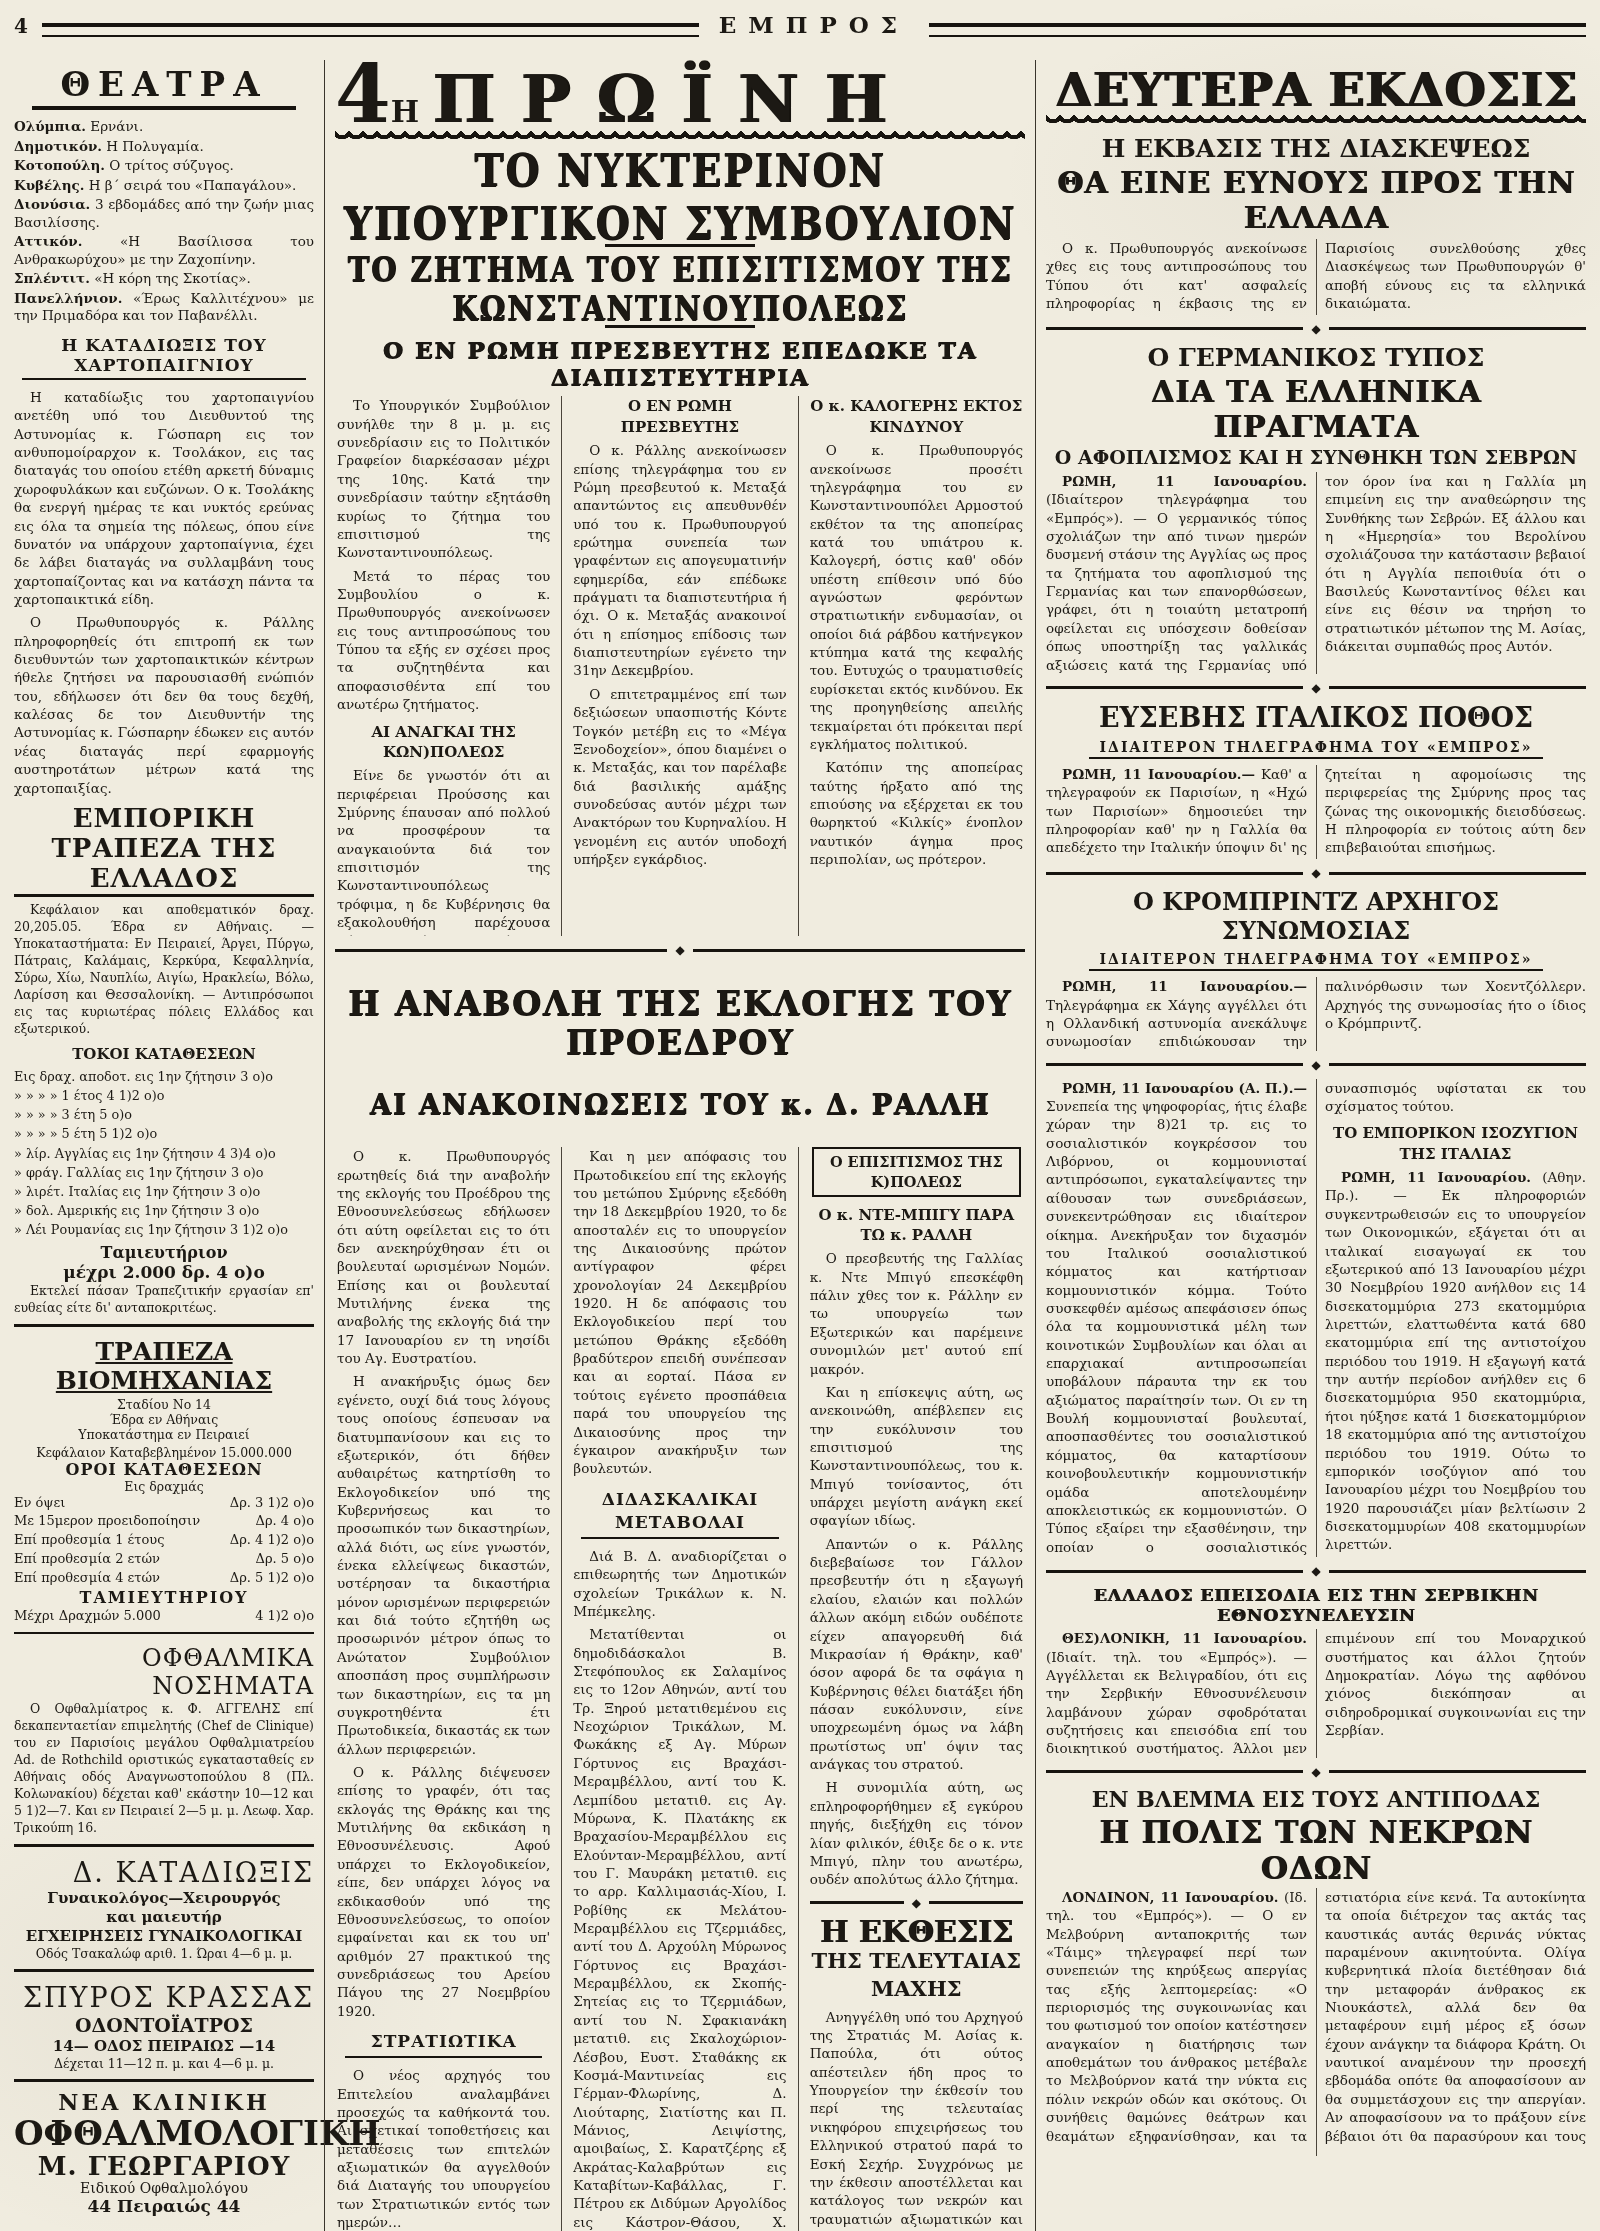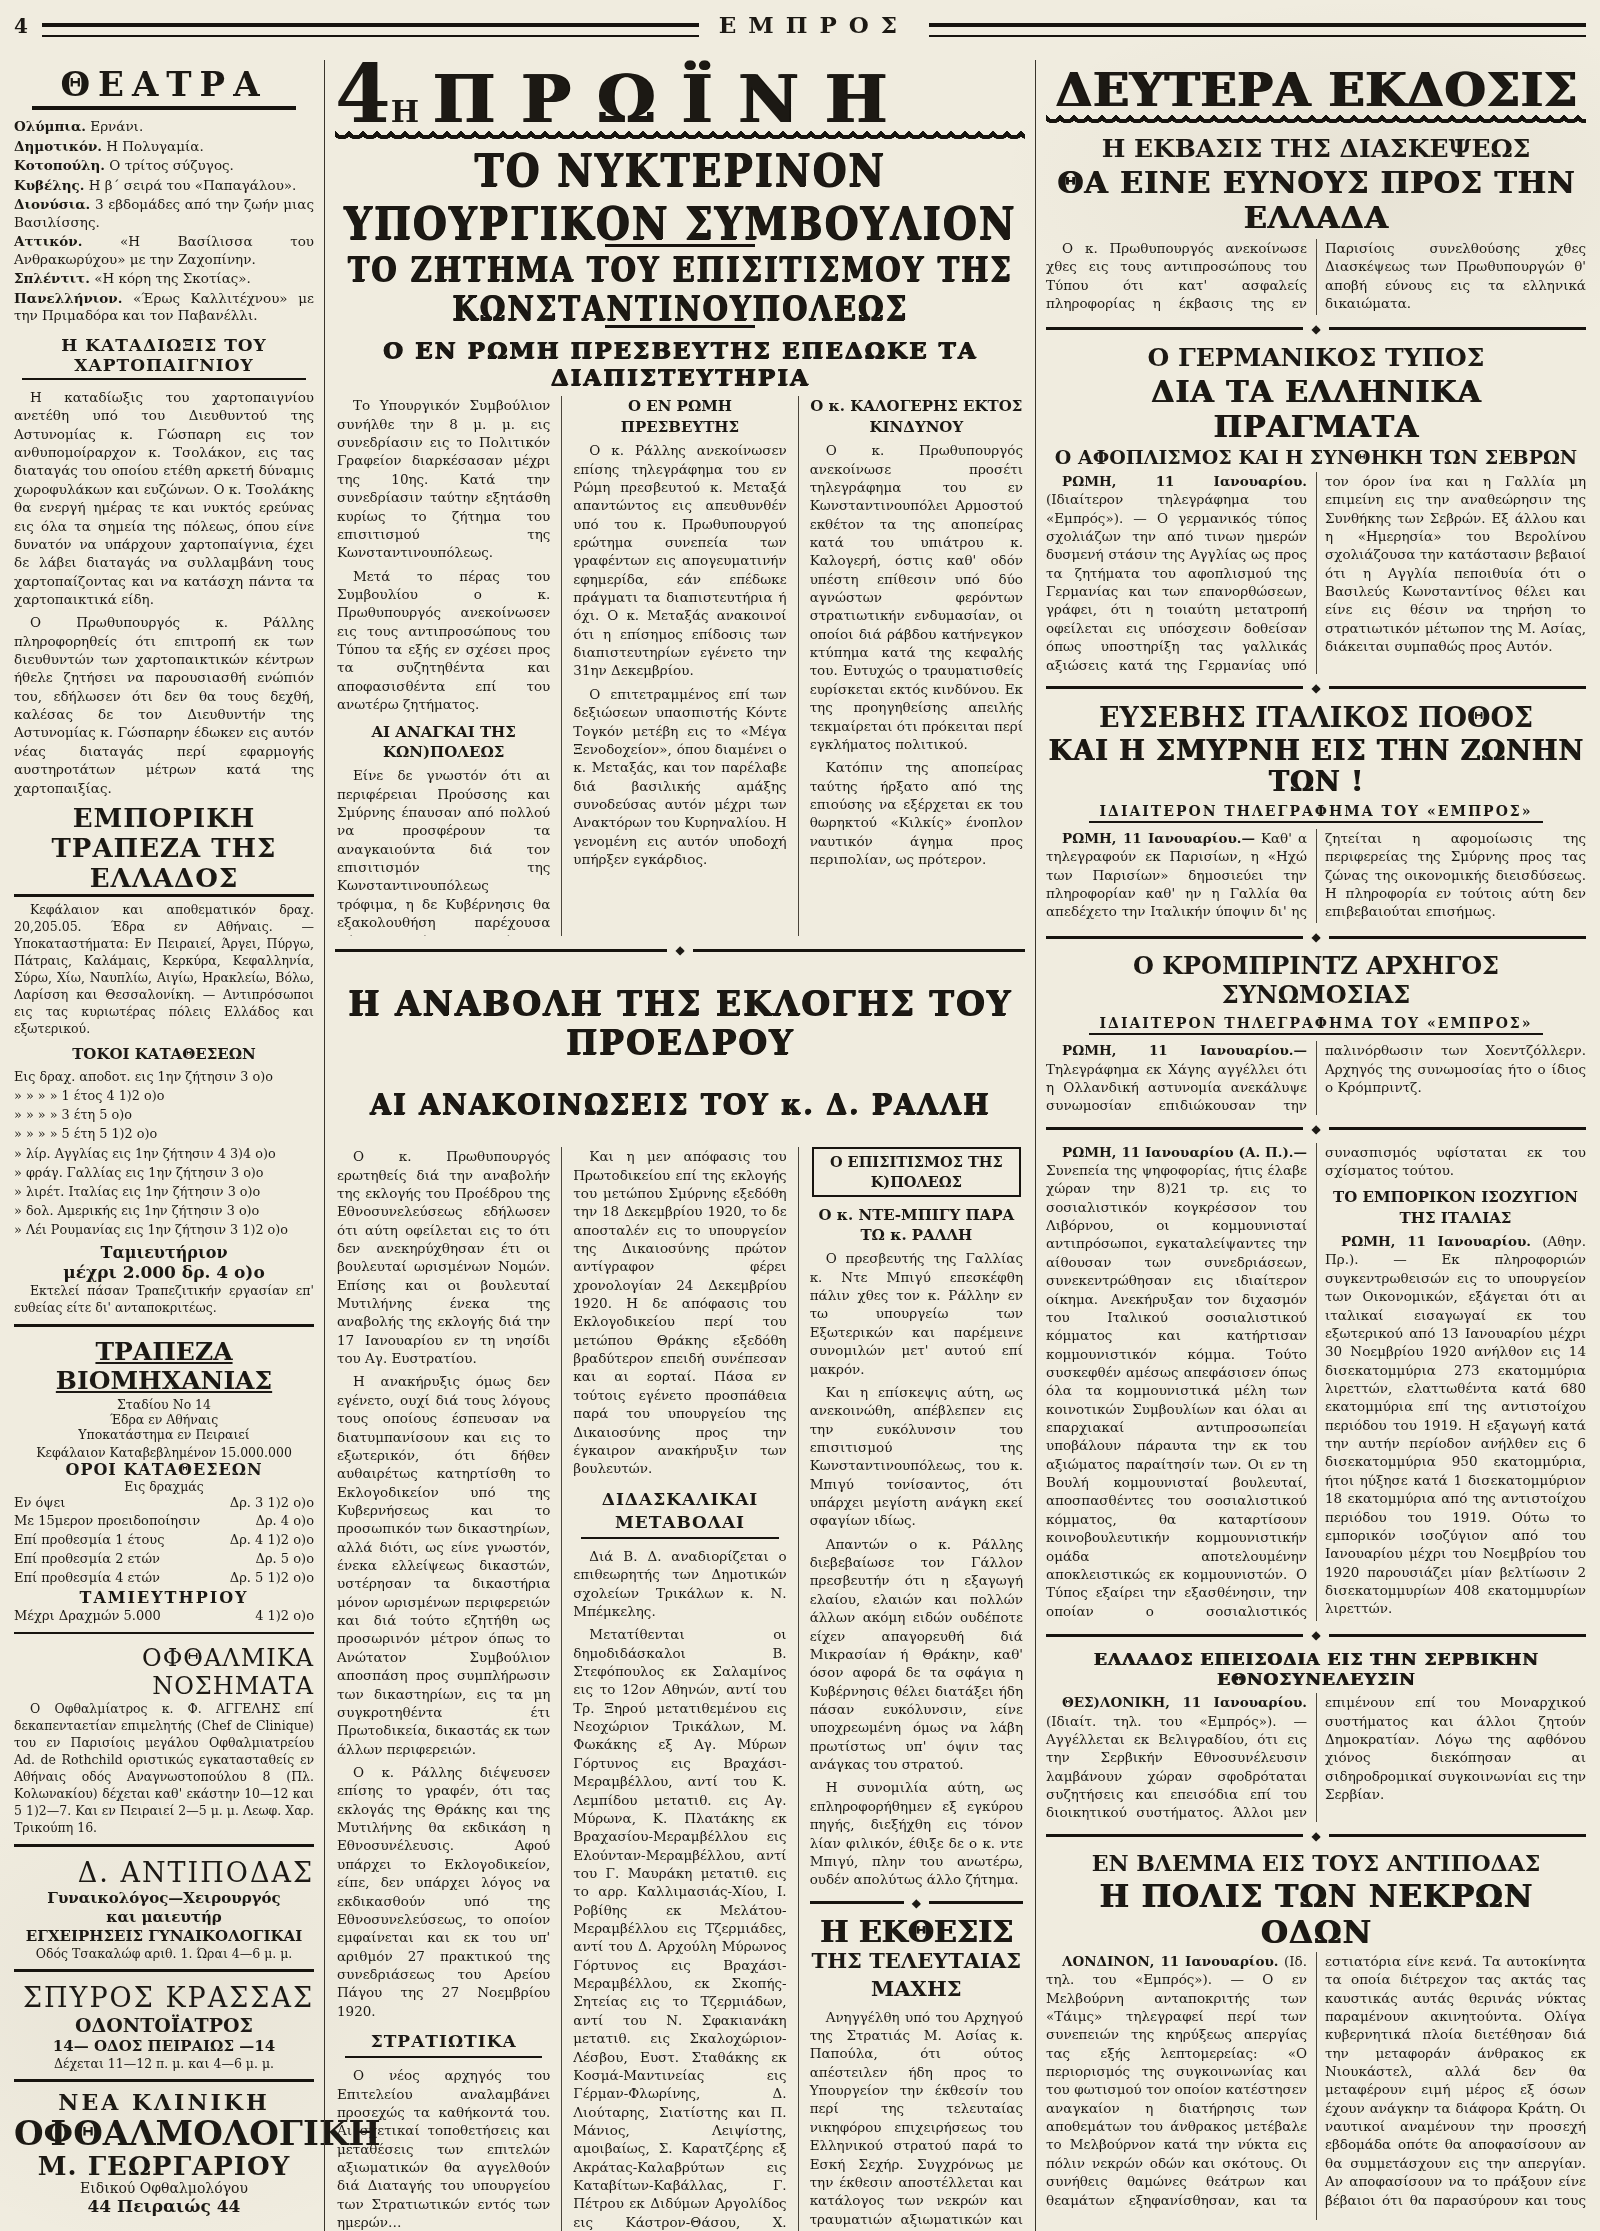--- a/index.html
+++ b/index.html
@@ -175,21 +175,21 @@
           <span>4 1)2 ο)ο</span>
         </div>
 
       <div class="hr1"></div>
       <div class="adname" style="font-size:24px;letter-spacing:1px;">ΟΦΘΑΛΜΙΚΑ ΝΟΣΗΜΑΤΑ</div>
       <div class="jt sm">
           <p>Ο Οφθαλμίατρος κ. Φ. ΑΓΓΕΛΗΣ επί δεκαπενταετίαν επιμελητής (Chef de Clinique) του εν Παρισίοις μεγάλου Οφθαλμιατρείου Ad. de Rothchild οριστικώς εγκατασταθείς εν Αθήναις οδός Αναγνωστοπούλου 8 (Πλ. Κολωνακίου) δέχεται καθ' εκάστην 10—12 και 5 1)2—7. Και εν Πειραιεί 2—5 μ. μ. Λεωφ. Χαρ. Τρικούπη 16.</p>
         </div>
 
       <div class="hr2"></div>
-      <div class="adname">Δ. ΑΝΤΙΠΟΔΑΣ</div>
+      <div class="adname">Δ. ΚΑΤΑΔΙΩΞΙΣ</div>
       <div class="adline">Γυναικολόγος—Χειρουργός</div>
       <div class="adline">και μαιευτήρ</div>
       <div class="adline">ΕΓΧΕΙΡΗΣΕΙΣ ΓΥΝΑΙΚΟΛΟΓΙΚΑΙ</div>
       <div class="cen sm">Οδός Τσακαλώφ αριθ. 1. Ώραι 4—6 μ. μ.</div>
 
       <div class="hr2"></div>
       <div class="adname">ΣΠΥΡΟΣ ΚΡΑΣΣΑΣ</div>
       <div class="adline" style="font-size:19px;">ΟΔΟΝΤΟΪΑΤΡΟΣ</div>
       <div class="adline">14— ΟΔΟΣ ΠΕΙΡΑΙΩΣ —14</div>
       <div class="cen sm">Δέχεται 11—12 π. μ. και 4—6 μ. μ.</div>
@@ -309,21 +309,20 @@
       <div class="two jt">
         <p><b>ΡΩΜΗ, 11 Ιανουαρίου.</b> <span>(Ιδιαίτερον τηλεγράφημα του «Εμπρός»). — Ο γερμανικός τύπος σχολιάζων την από τινων ημερών δυσμενή στάσιν της Αγγλίας ως προς τα ζητήματα του αφοπλισμού της Γερμανίας και των επανορθώσεων, γράφει, ότι η τοιαύτη μετατροπή οφείλεται εις υπόσχεσιν δοθείσαν όπως υποστηρίξη τας γαλλικάς αξιώσεις κατά της Γερμανίας υπό τον όρον ίνα και η Γαλλία μη επιμείνη εις την αναθεώρησιν της Συνθήκης των Σεβρών. Εξ άλλου και η «Ημερησία» του Βερολίνου σχολιάζουσα την κατάστασιν βεβαιοί ότι η Αγγλία πεποιθυία ότι ο Βασιλεύς Κωνσταντίνος θέλει και είνε εις θέσιν να τηρήση το στρατιωτικόν μέτωπον της Μ. Ασίας, διάκειται συμπαθώς προς Αυτόν.</span></p>
       </div>
 
       <div class="orn">
           <div class="ln"></div>
           <span class="dm">◆</span>
           <div class="ln"></div>
         </div>
       <div class="rH-a" style="font-size:27px;">ΕΥΣΕΒΗΣ ΙΤΑΛΙΚΟΣ ΠΟΘΟΣ</div>
-      <div class="rH-b" style="font-size:27px;">ΚΑΙ Η ΣΜΥΡΝΗ ΕΙΣ ΤΗΝ ΖΩΝΗΝ ΤΩΝ !</div>
       <div class="kicker">ΙΔΙΑΙΤΕΡΟΝ ΤΗΛΕΓΡΑΦΗΜΑ ΤΟΥ «ΕΜΠΡΟΣ»</div>
       <div class="two jt">
         <p><b>ΡΩΜΗ, 11 Ιανουαρίου.—</b> <span>Καθ' α τηλεγραφούν εκ Παρισίων, η «Ηχώ των Παρισίων» δημοσιεύει την πληροφορίαν καθ' ην η Γαλλία θα απεδέχετο την Ιταλικήν ύποψιν δι' ης ζητείται η αφομοίωσις της περιφερείας της Σμύρνης προς τας ζώνας της οικονομικής διεισδύσεως. Η πληροφορία εν τούτοις αύτη δεν επιβεβαιούται επισήμως.</span></p>
       </div>
 
       <div class="orn">
           <div class="ln"></div>
           <span class="dm">◆</span>
           <div class="ln"></div>
         </div>

